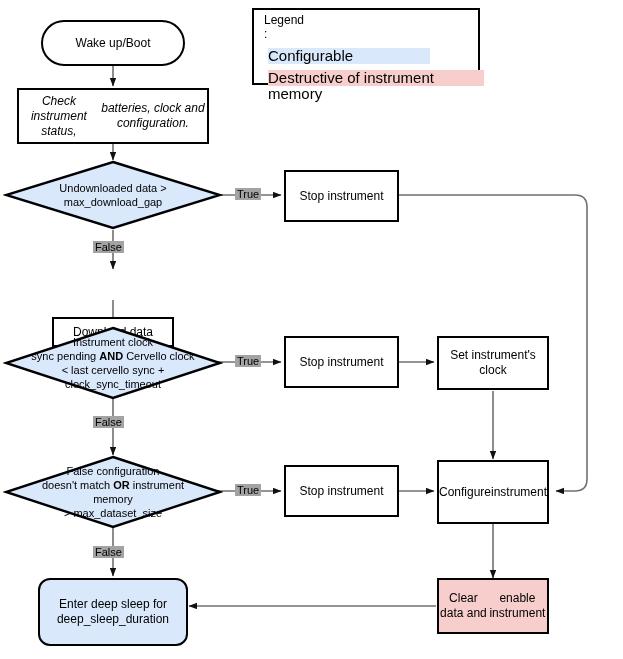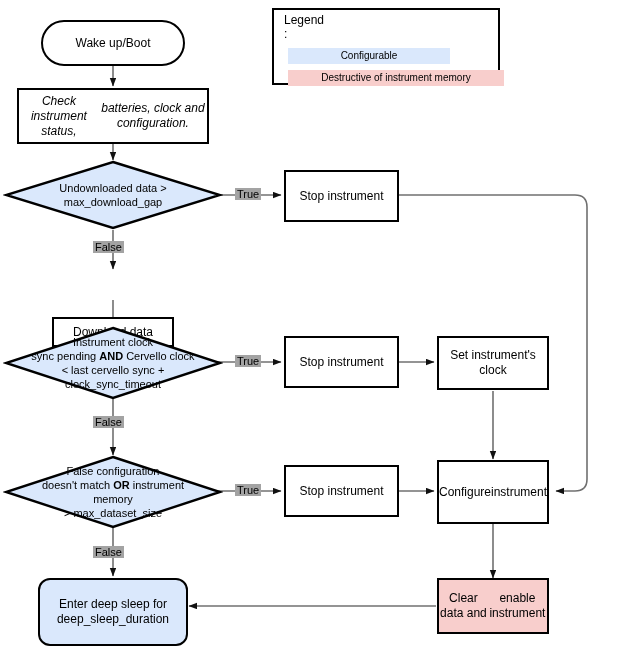--- a/index.html
+++ b/index.html
@@ -82,37 +82,36 @@
   #legend {
     position: absolute;
     left: 252px;
     top: 8px;
     width: 228px;
     height: 77px;
     border: 2px solid #000000;
     background: #ffffff;
     box-sizing: border-box;
     z-index: 3;
-    margin-left: 20px;
   }
   #legend .legend-title {
     position: absolute;
     left: 10px;
     top: 3px;
     font-size: 12px;
     line-height: 14px;
     color: #000000;
     text-align: left;
   }
   #legend .swatch {
     position: absolute;
-    font-size: 10px;
+    font-size: 15px;
     line-height: 16px;
     color: #000000;
-    text-align: center;
+    text-align: left;
     box-sizing: border-box;
   }
   #legend .sw-config {
     left: 14px;
     top: 38px;
     width: 162px;
     height: 16px;
     background: #dae8fc;
   }
   #legend .sw-destr {

